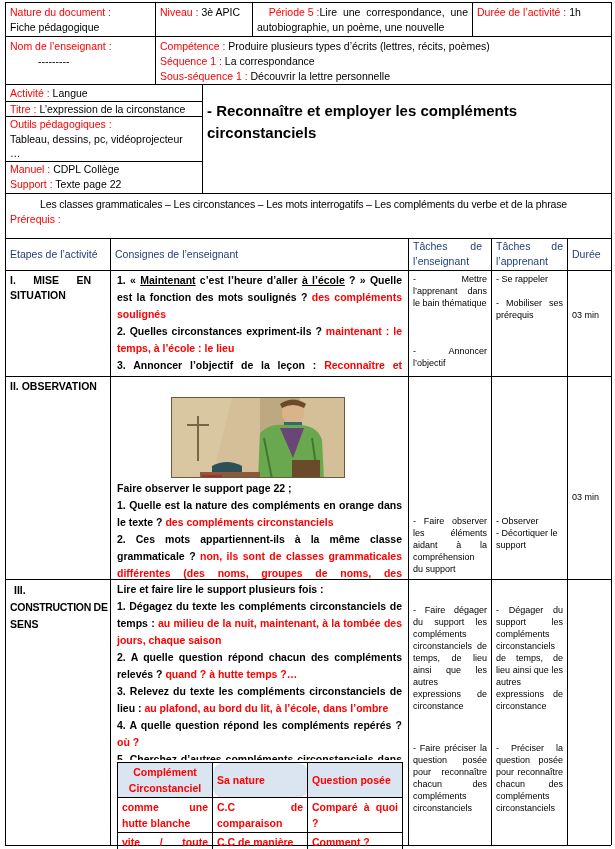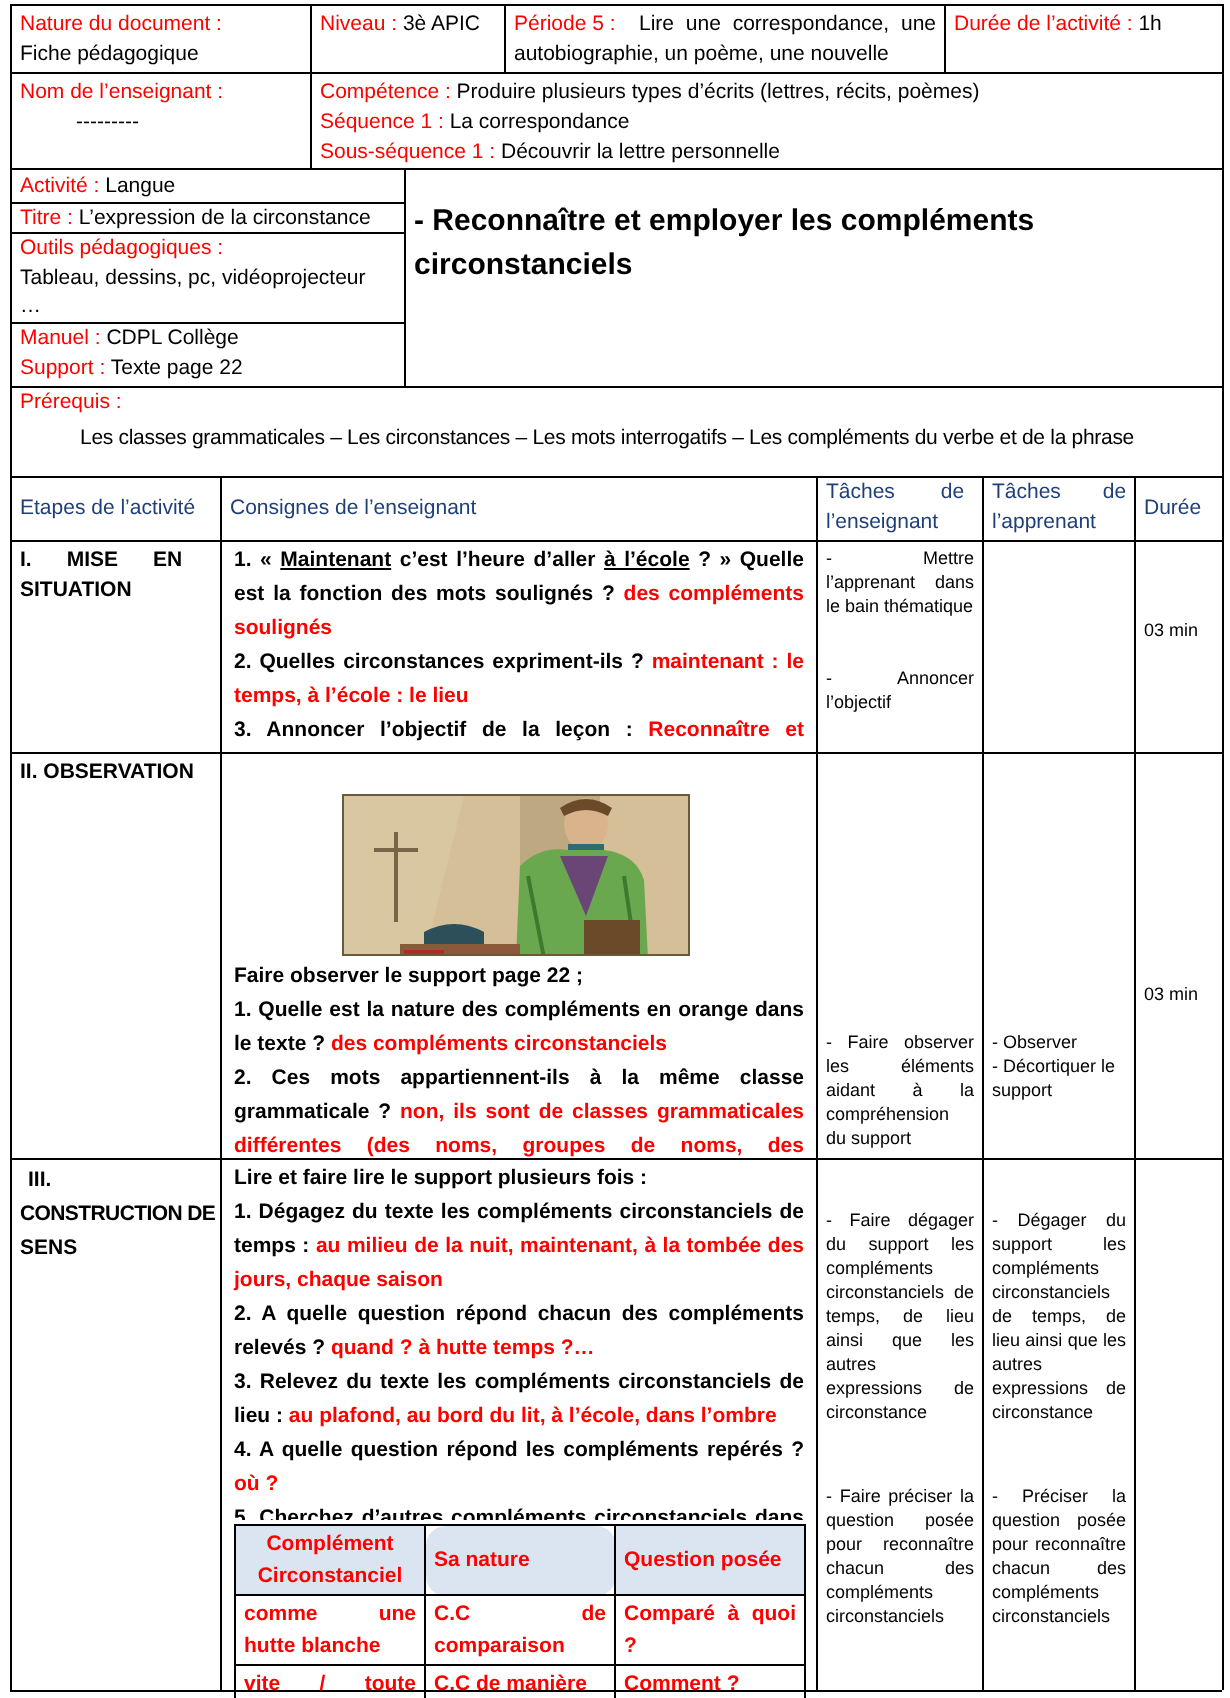--- a/index.html
+++ b/index.html
@@ -54,21 +54,21 @@
   <div class="vline" style="left:567px; top:238px; height:607px;"></div>
 
   <div class="cell" style="left:6px; top:3px; width:149px; height:33px;">
     <div class="line lbl">Nature du document :</div>
     <div class="line">Fiche pédagogique</div>
   </div>
   <div class="cell" style="left:156px; top:3px; width:96px; height:33px;">
     <div class="line"><span class="lbl">Niveau :</span> <span>3è APIC</span></div>
   </div>
   <div class="cell" style="left:253px; top:3px; width:219px; height:33px;">
-    <div class="line" style="display:flex; justify-content:space-between;">
+    <div class="line" style="display:flex; justify-content:flex-end;">
         <span class="lbl">Période 5 :</span>
         <span style="word-spacing:3px;">Lire une correspondance, une</span>
       </div>
     <div class="line">autobiographie, un poème, une nouvelle</div>
   </div>
   <div class="cell" style="left:473px; top:3px; width:138px; height:33px;">
     <div class="line"><span class="lbl">Durée de l’activité :</span> <span>1h</span></div>
   </div>
 
   <div class="cell" style="left:6px; top:37px; width:149px; height:47px;">
@@ -96,22 +96,22 @@
     <div class="line"><span class="lbl">Manuel :</span> <span>CDPL Collège</span></div>
     <div class="line"><span class="lbl">Support :</span> <span>Texte page 22</span></div>
   </div>
 
   <div class="cell" style="left:203px; top:85px; width:408px; height:108px; padding-top:12px;">
     <div class="objective" style="margin-top:3px;"> - Reconnaître et employer les compléments</div>
     <div class="objective">circonstanciels</div>
   </div>
 
   <div class="cell" style="left:6px; top:194px; width:605px; height:44px; padding-top:0px;">
+    <div class="line" style="padding-left:30px; margin-top:3px; letter-spacing:-0.15px;">Les classes grammaticales – Les circonstances – Les mots interrogatifs – Les compléments du verbe et de la phrase</div>
     <div class="line lbl">Prérequis :</div>
-    <div class="line" style="padding-left:30px; margin-top:3px; letter-spacing:-0.15px;">Les classes grammaticales – Les circonstances – Les mots interrogatifs – Les compléments du verbe et de la phrase</div>
   </div>
 
   <div class="cell blue" style="left:6px; top:239px; width:104px; height:31px; padding-top:8px;">
     <div class="line">Etapes de l’activité</div>
   </div>
   <div class="cell blue" style="left:111px; top:239px; width:297px; height:31px; padding-top:8px;">
     <div class="line">Consignes de l’enseignant</div>
   </div>
   <div class="cell blue" style="left:409px; top:239px; width:82px; height:31px; padding-top:0px;">
     <div class="line" style="display:flex; justify-content:space-between;">
@@ -133,21 +133,25 @@
   </div>
   <div class="cell just" style="left:111px; top:271px; width:297px; height:105px; font-weight:bold; padding:1px 6px;">
     <div>
       <span>1. « </span><span class="u">Maintenant</span><span> c’est l’heure d’aller </span><span class="u">à l’école</span><span> ? » Quelle est la fonction des mots soulignés ? </span><span class="red">des compléments soulignés</span>
     </div>
     <div><span>2. Quelles circonstances expriment-ils ? </span><span class="red">maintenant : le temps, à l’école : le lieu</span></div>
     <div><span>3. Annoncer l’objectif de la leçon : </span><span class="red">Reconnaître et employer les compléments circonstanciels</span></div>
   </div>
   <div class="cell small" style="left:409px; top:271px; width:82px; height:105px; padding-top:2px;">
     <div>- Mettre l’apprenant dans le bain thématique</div>
-    <div style="margin-top:24px;">- Annoncer l’objectif</div>
+    <div style="margin-top:36px;">- Annoncer l’objectif</div>
+  </div>
+  <div class="cell small" style="left:492px; top:271px; width:75px; height:105px; padding-top:2px;">
+    <div>- Se rappeler</div>
+    <div style="margin-top:12px;">- Mobiliser ses prérequis</div>
   </div>
   <div class="cell small" style="left:568px; top:271px; width:43px; height:105px; padding-top:38px;">
     <div>03 min</div>
   </div>
 
   <div class="cell" style="left:6px; top:377px; width:104px; height:202px; font-weight:bold;">
     <div class="line">II. OBSERVATION</div>
   </div>
   <div class="portrait">
     <svg width="174" height="81" viewBox="0 0 174 81">

